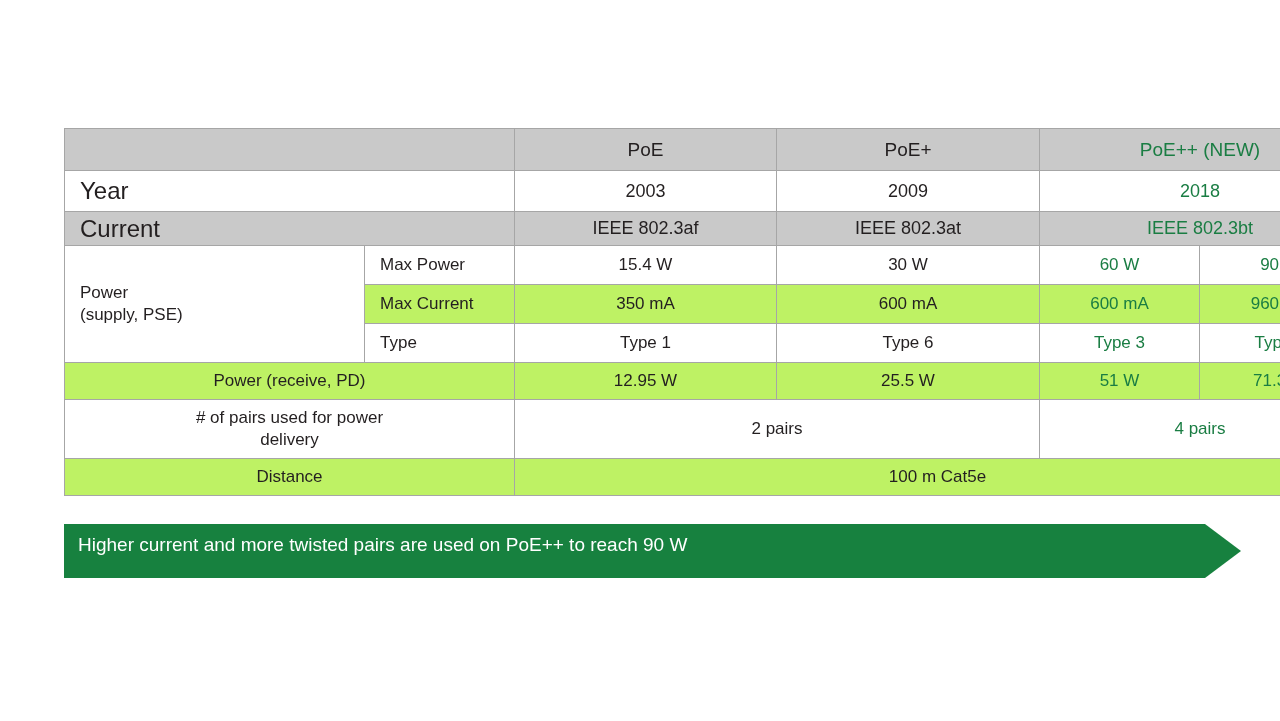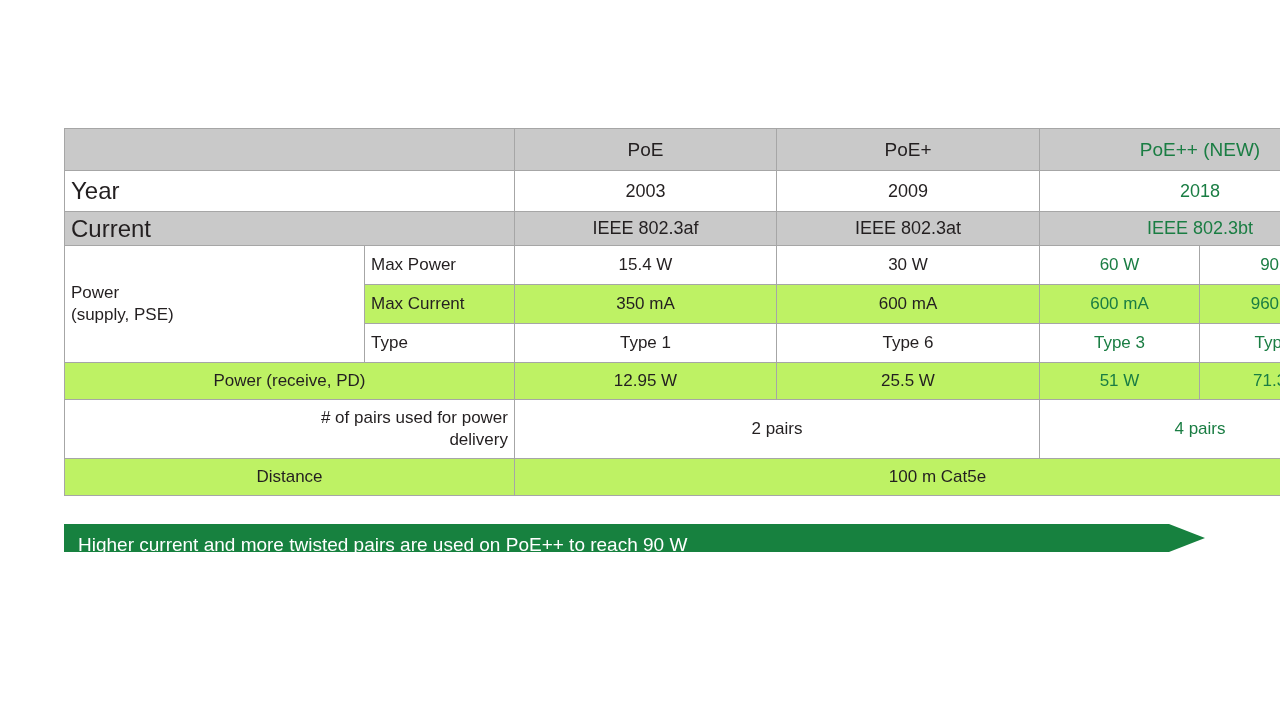--- a/index.html
+++ b/index.html
@@ -30,21 +30,21 @@
     left: 64px;
     top: 128px;
     width: 1146px;
     border-collapse: collapse;
     table-layout: fixed;
     font-size: 17px;
     color: #231f20;
   }
   #poe-table td, #poe-table th {
     border: 1px solid #a6a6a6;
-    padding: 0 6px;
+    padding: 0 15px;
     vertical-align: middle;
     font-weight: normal;
   }
 
   
   .cw-label   { width: 300px; }
   .cw-sub     { width: 150px; }
   .cw-poe     { width: 262px; }
   .cw-poeplus { width: 263px; }
   .cw-pp-a    { width: 160px; }
@@ -95,30 +95,31 @@
   .val { font-size: 17px; text-align: center; }
 
   .pse-label {
     font-size: 17px;
     line-height: 1.28;
     text-align: left;
   }
   .pairs-label {
     font-size: 17px;
     line-height: 1.3;
-    text-align: right;
+    text-align: center;
   }
 
   
   #banner {
     position: absolute;
     left: 64px;
     top: 524px;
     width: 1141px;
-    height: 28px;
+    height: 54px;
+    padding-left: 36px;
   }
   #banner-shape {
     position: absolute;
     left: 0; top: 0;
     width: 100%;
     height: 100%;
     background: #17813f;
     clip-path: polygon(0 0, calc(100% - 36px) 0, 100% 50%, calc(100% - 36px) 100%, 0 100%);
   }
   #banner-text {

